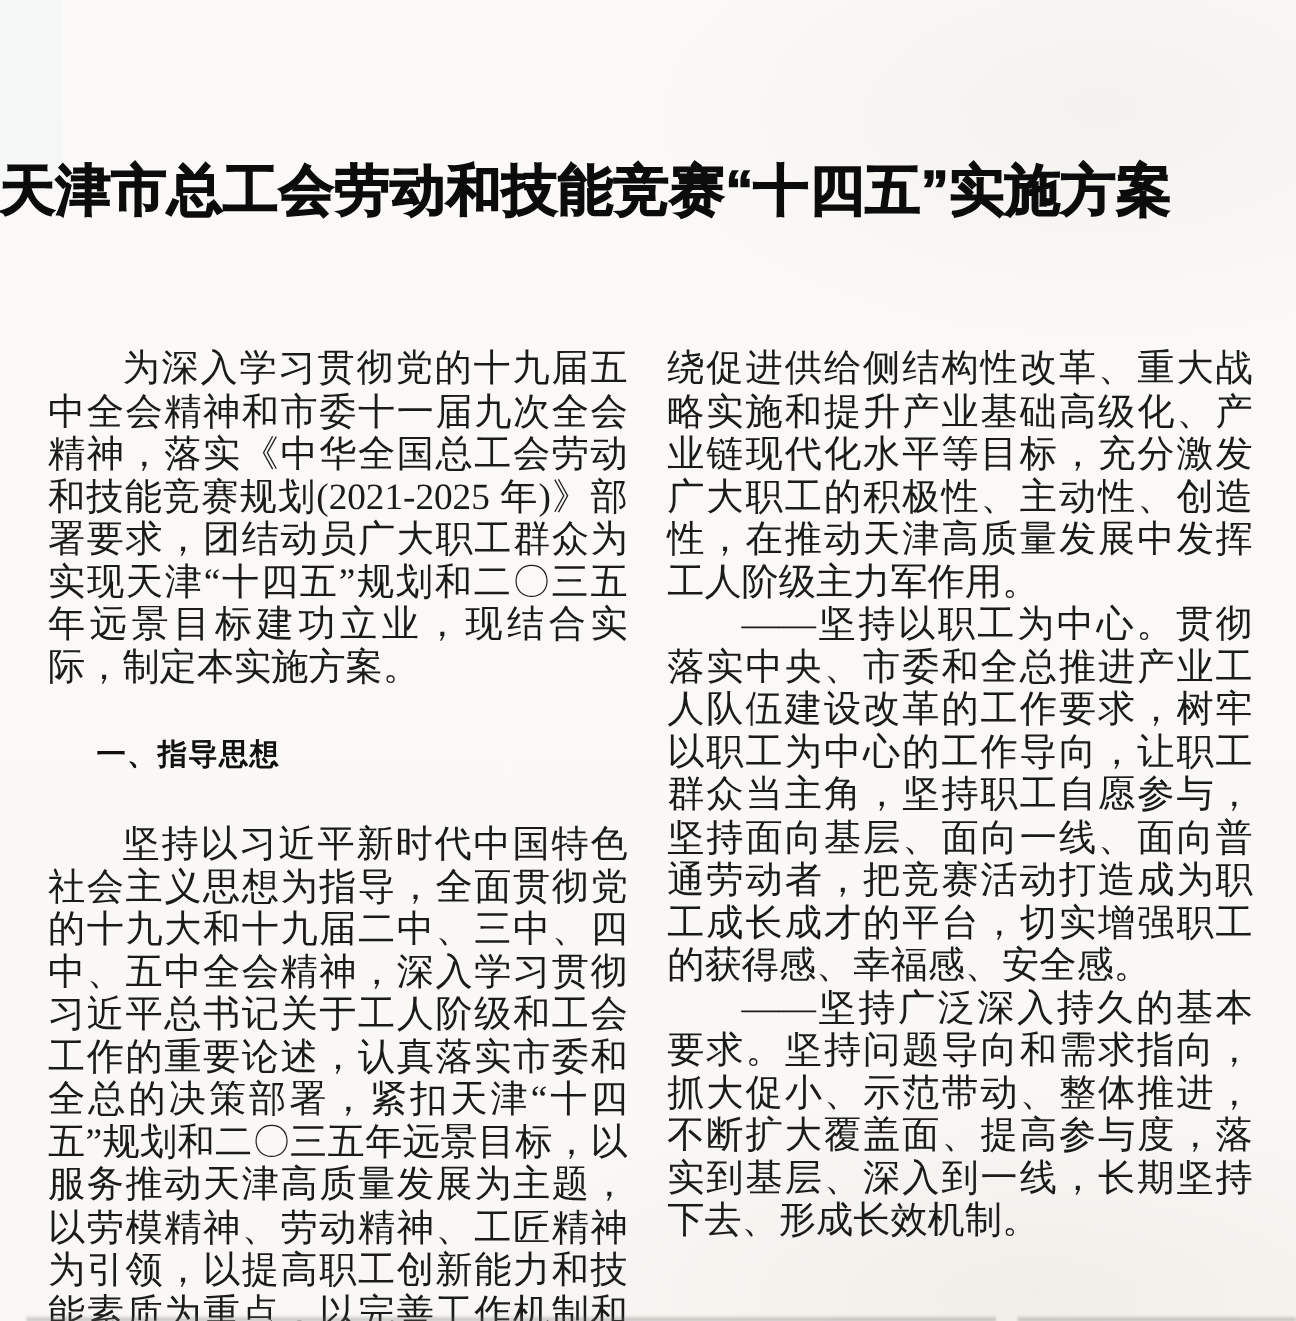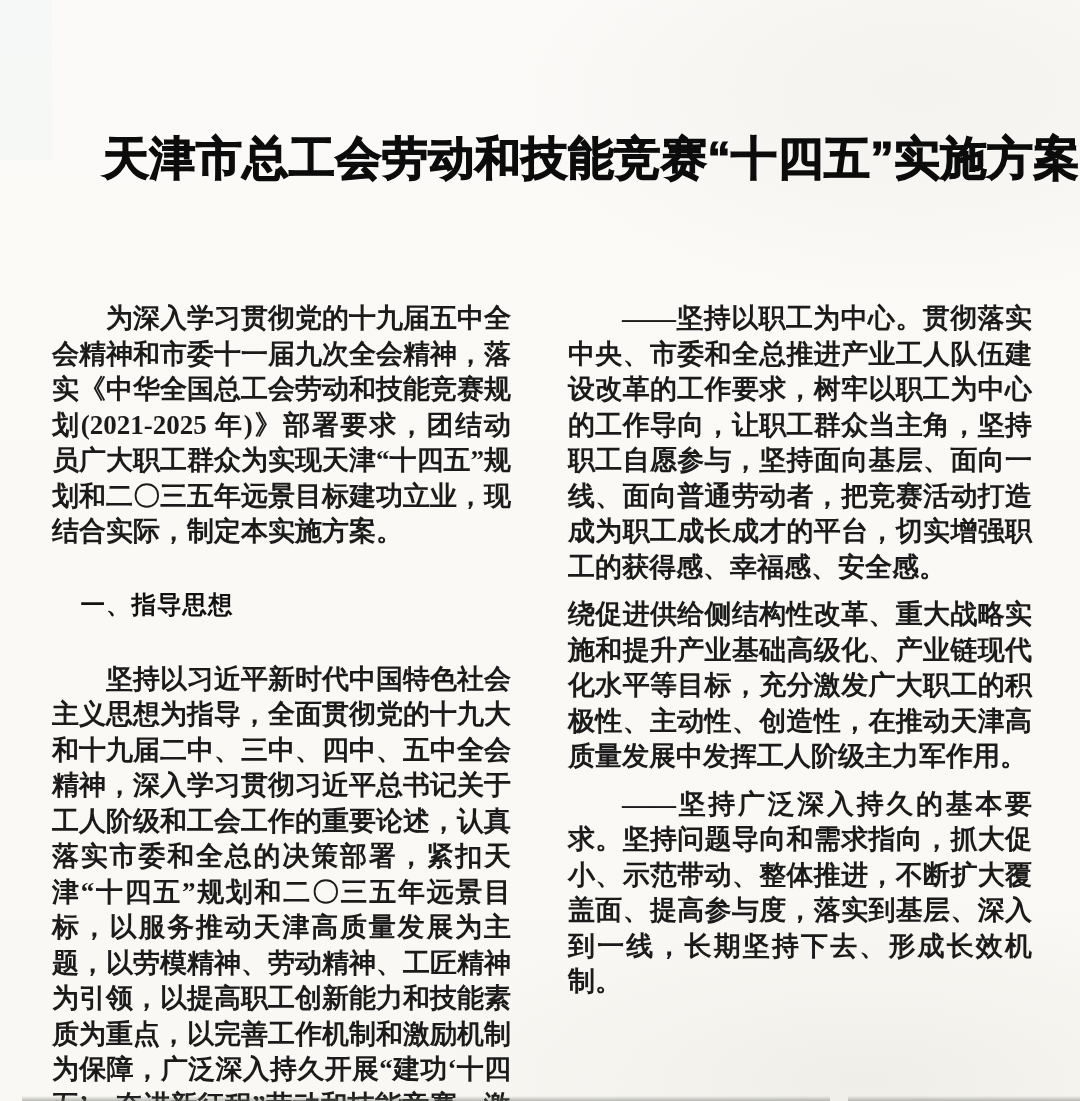--- a/index.html
+++ b/index.html
@@ -24,21 +24,21 @@
       radial-gradient(ellipse 700px 260px at 80% 98%, rgba(205,203,196,0.22), rgba(0,0,0,0) 70%),
       linear-gradient(180deg, #fbfaf8 0%, #f9f8f4 100%);
     pointer-events: none;
   }
   .doc-title {
     position: absolute;
     top: 126px;
     left: 0;
     width: 100%;
     margin: 0;
-    text-align: right;
+    text-align: left;
     font-family: "Liberation Sans", "DejaVu Sans", sans-serif;
     font-weight: 900;
     font-size: 46px;
     line-height: 64px;
     letter-spacing: 0.5px;
     color: #0c0c0c;
     -webkit-text-stroke: 1.2px #0c0c0c;
   }
   .column {
     position: absolute;
@@ -46,34 +46,33 @@
   }
   .column-left {
     left: 40px;
     width: 483px;
   }
   .column-right {
     left: 556px;
     width: 488px;
   }
   .para {
-    margin: 12px;
-    font-size: 27px;
+    margin: 0;
+    font-size: 31px;
     line-height: 35.5px;
     text-align: justify;
     text-justify: inter-ideograph;
     color: #1b1b1b;
-    font-weight: bold;
   }
   .para.indented {
     text-indent: 2em;
   }
   .section-heading {
     margin: 40px 0 39px 0;
-    font-family: Liberation Mono, monospace;
+    font-family: Liberation Serif, serif;
     font-weight: 700;
     font-size: 24.5px;
     line-height: 33px;
     text-indent: 1.65em;
     color: #111;
     letter-spacing: 1px;
   }
   
   .scan-edge {
     position: absolute;
@@ -103,19 +102,19 @@
 
 <h1 class="doc-title">天津市总工会劳动和技能竞赛“十四五”实施方案</h1>
 
 <div class="column column-left">
   <p class="para indented">为深入学习贯彻党的十九届五中全会精神和市委十一届九次全会精神，落实《中华全国总工会劳动和技能竞赛规划(2021-2025 年)》部署要求，团结动员广大职工群众为实现天津“十四五”规划和二〇三五年远景目标建功立业，现结合实际，制定本实施方案。</p>
   <h2 class="section-heading">一、指导思想</h2>
   <p class="para indented">坚持以习近平新时代中国特色社会主义思想为指导，全面贯彻党的十九大和十九届二中、三中、四中、五中全会精神，深入学习贯彻习近平总书记关于工人阶级和工会工作的重要论述，认真落实市委和全总的决策部署，紧扣天津“十四五”规划和二〇三五年远景目标，以服务推动天津高质量发展为主题，以劳模精神、劳动精神、工匠精神为引领，以提高职工创新能力和技能素质为重点，以完善工作机制和激励机制为保障，广泛深入持久开展“建功‘十四五’、奋进新征程”劳动和技能竞赛，激发广大职工主人翁精神和创新创造活力，为实现“一基地三区”功能定位、全面建设社会主义现代化大都市建功立业、多作贡献。</p>
 </div>
 
 <div class="column column-right">
+  <p class="para">绕促进供给侧结构性改革、重大战略实施和提升产业基础高级化、产业链现代化水平等目标，充分激发广大职工的积极性、主动性、创造性，在推动天津高质量发展中发挥工人阶级主力军作用。</p>
   <p class="para indented">——坚持以职工为中心。贯彻落实中央、市委和全总推进产业工人队伍建设改革的工作要求，树牢以职工为中心的工作导向，让职工群众当主角，坚持职工自愿参与，坚持面向基层、面向一线、面向普通劳动者，把竞赛活动打造成为职工成长成才的平台，切实增强职工的获得感、幸福感、安全感。</p>
-  <p class="para">绕促进供给侧结构性改革、重大战略实施和提升产业基础高级化、产业链现代化水平等目标，充分激发广大职工的积极性、主动性、创造性，在推动天津高质量发展中发挥工人阶级主力军作用。</p>
   <p class="para indented">——坚持广泛深入持久的基本要求。坚持问题导向和需求指向，抓大促小、示范带动、整体推进，不断扩大覆盖面、提高参与度，落实到基层、深入到一线，长期坚持下去、形成长效机制。</p>
 </div>
 
 <div class="scan-edge seg-a"></div>
 <div class="scan-edge seg-b"></div>
 
 </body></html>

